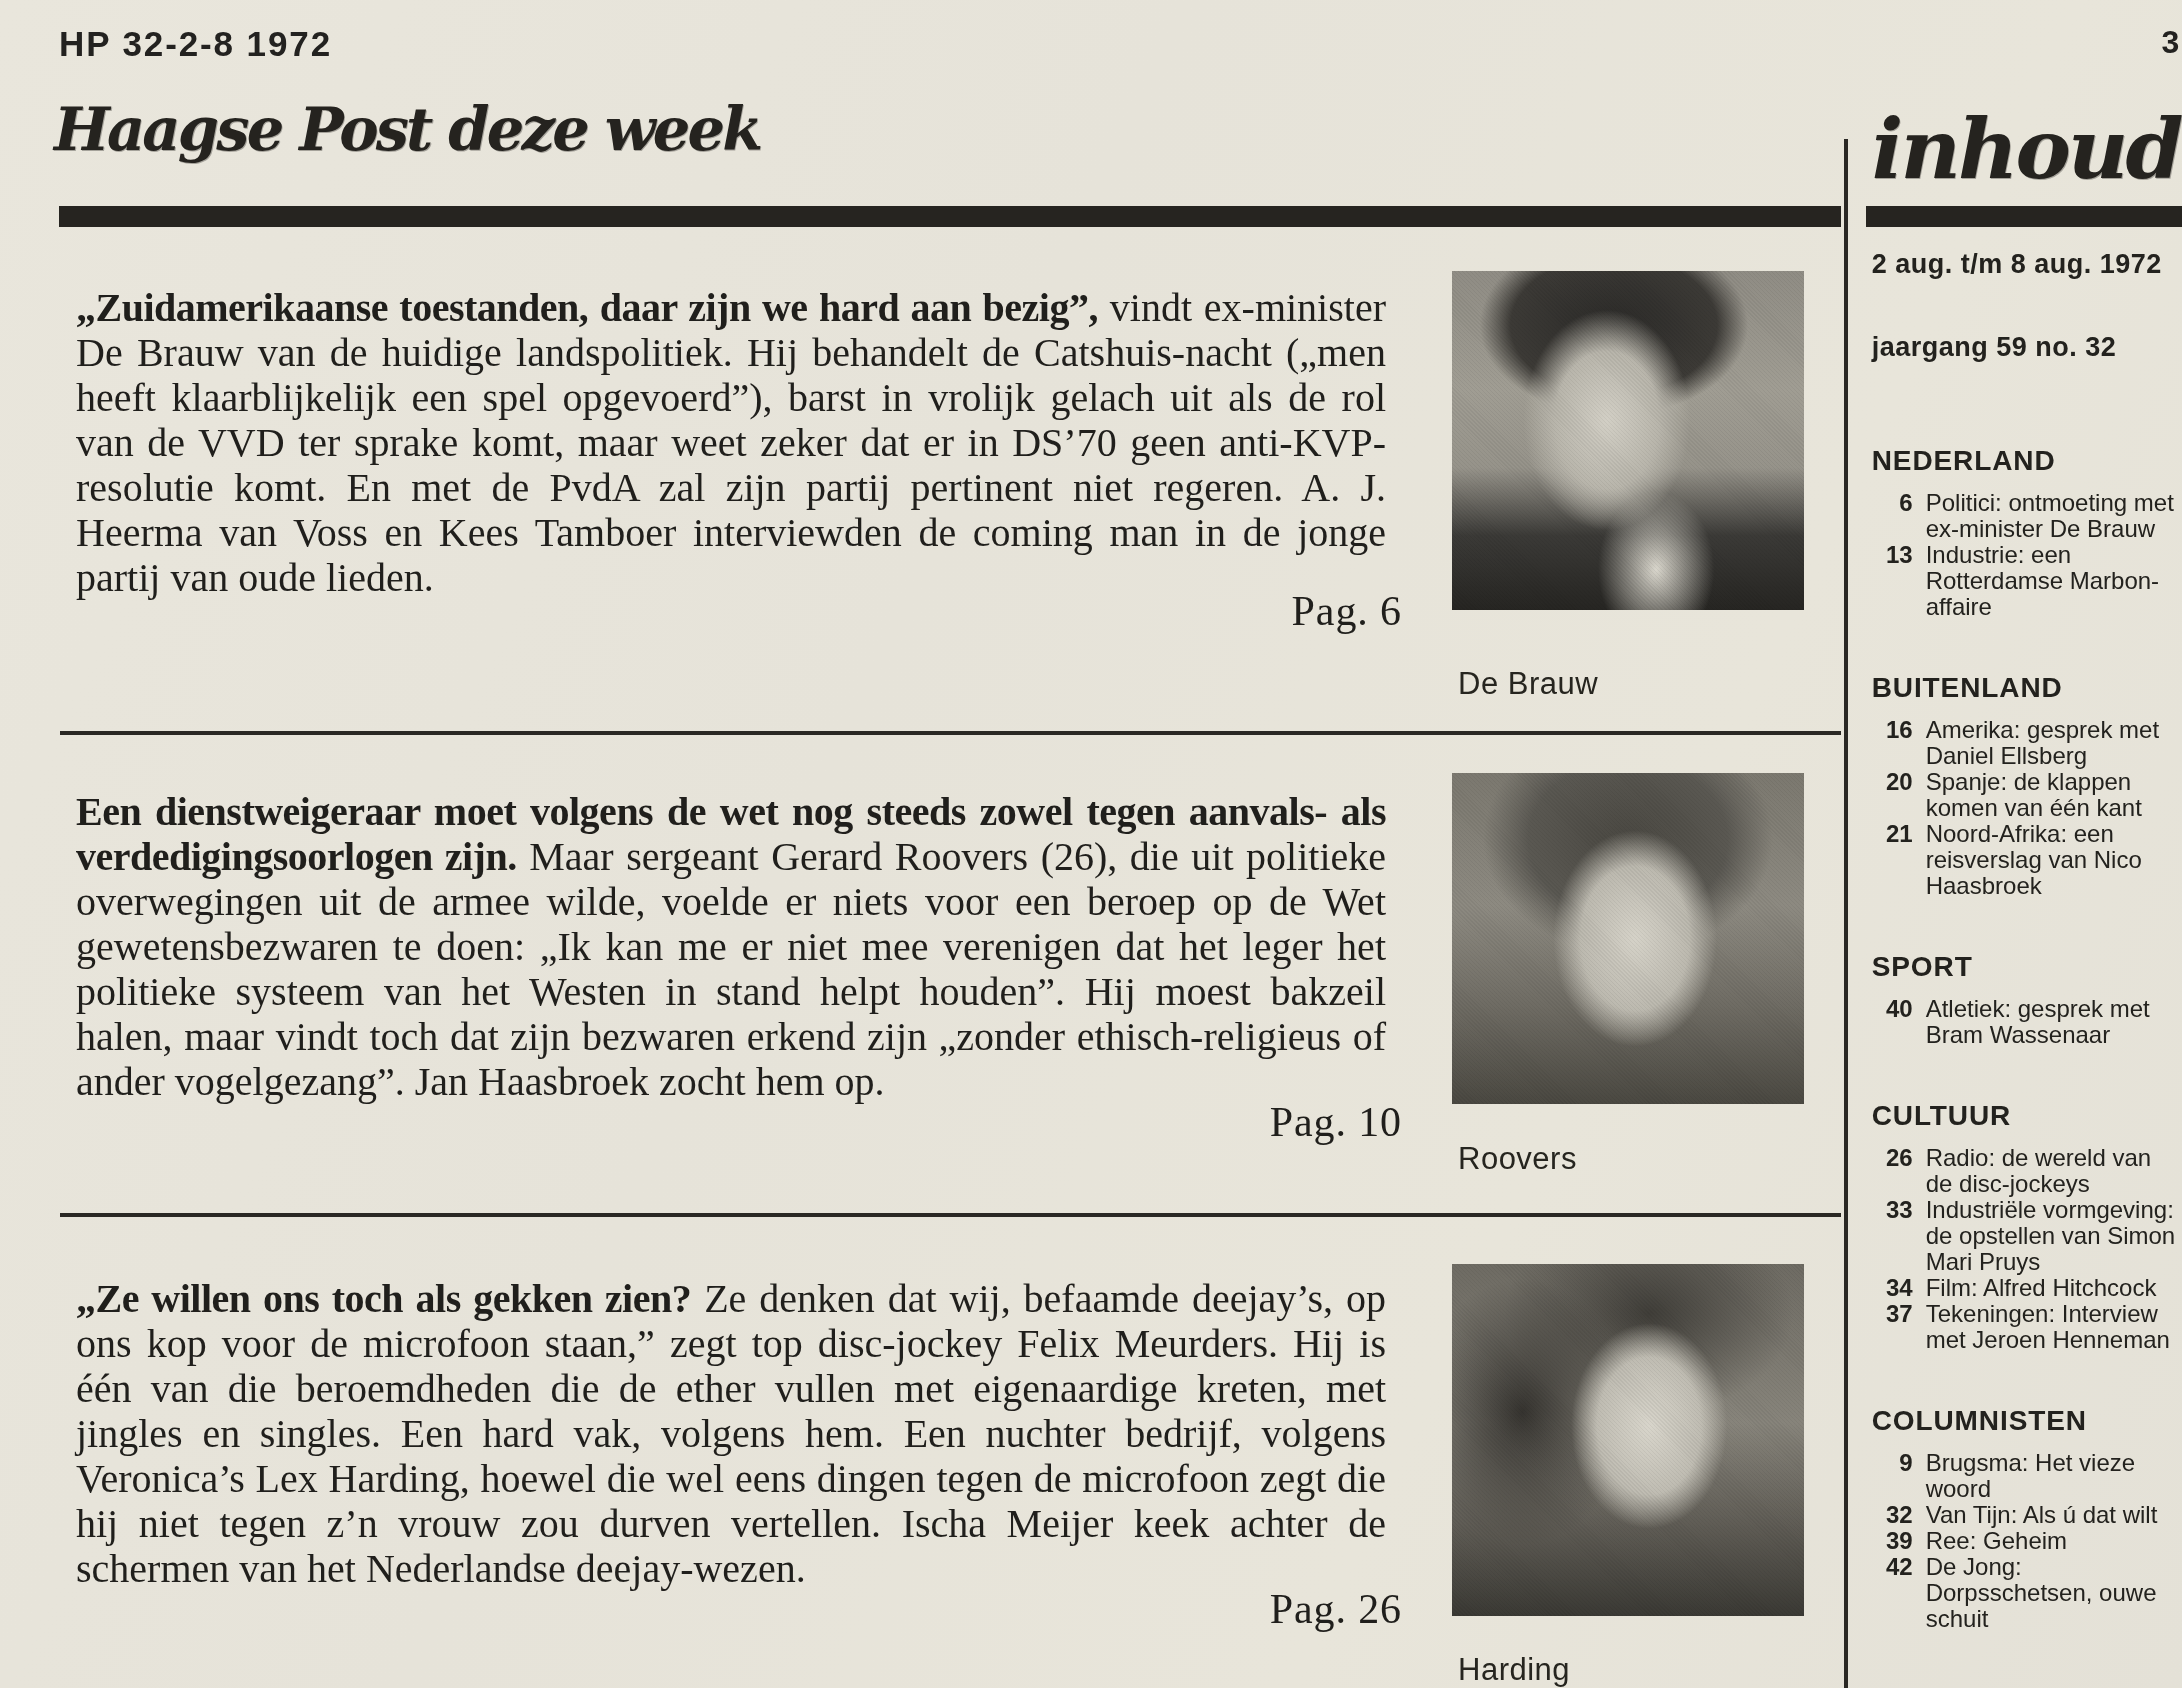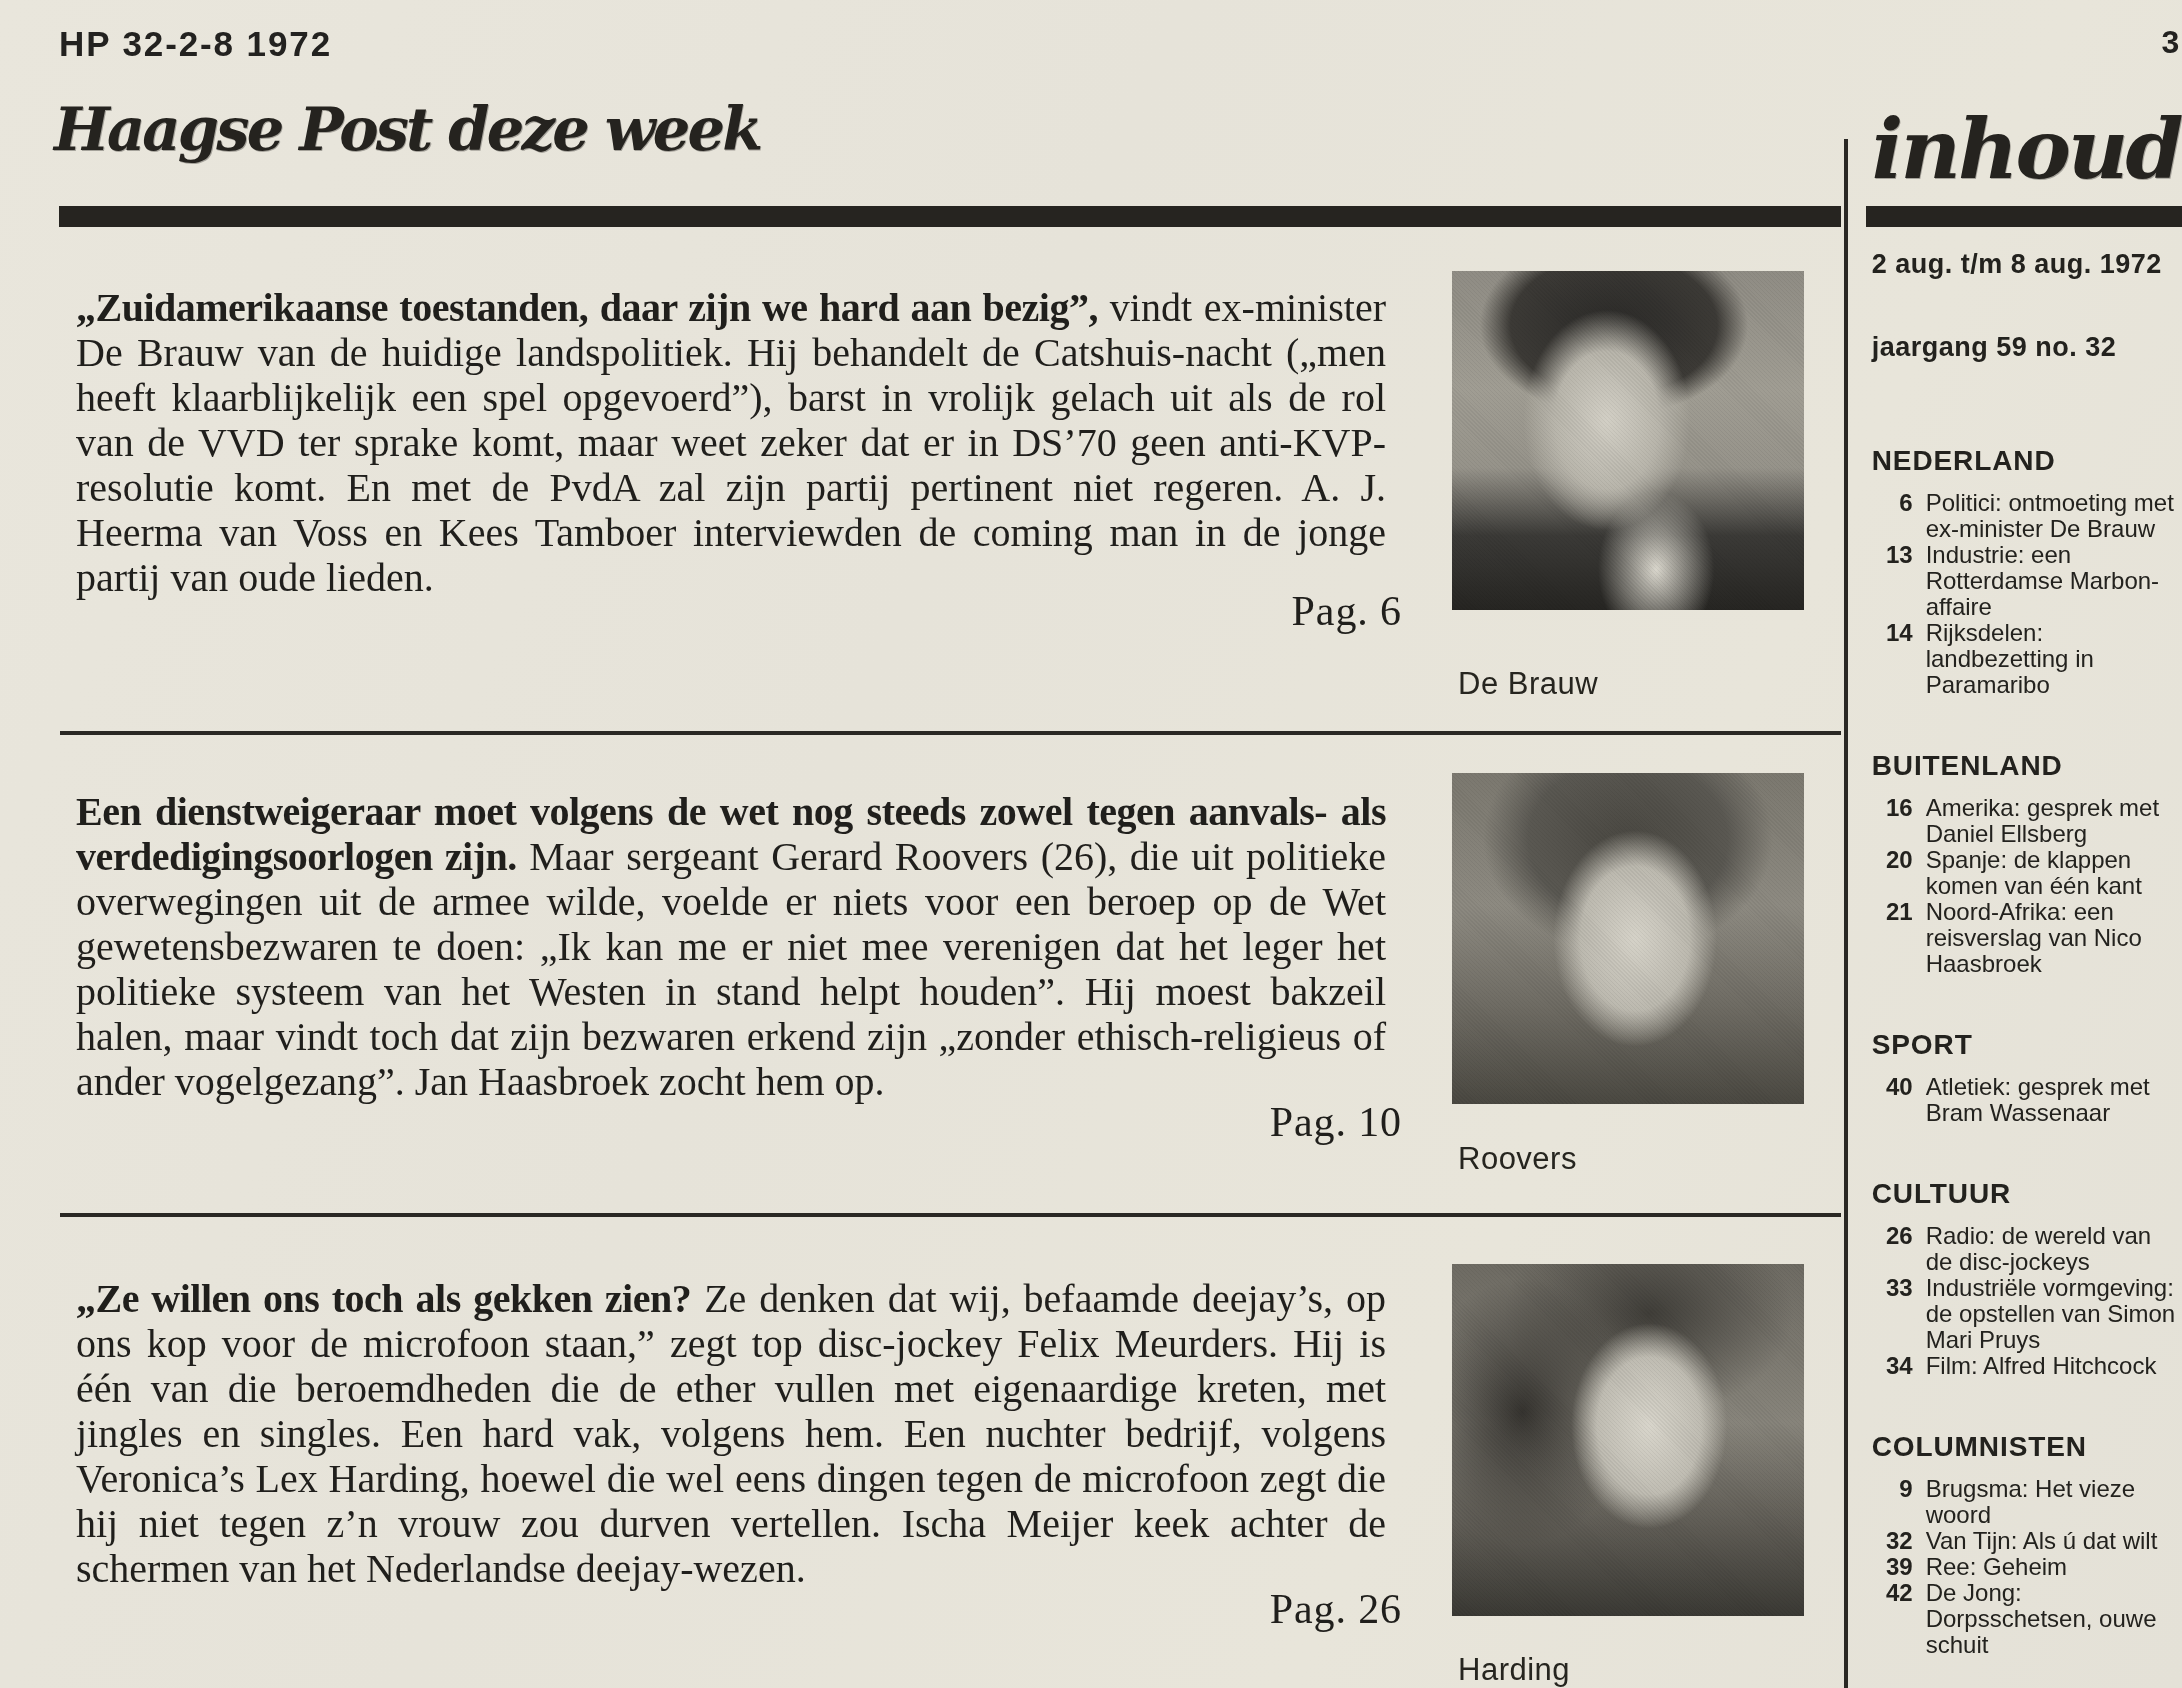--- a/index.html
+++ b/index.html
@@ -176,24 +176,20 @@
           <div class="toc-section">
             <div class="toc-section-title">NEDERLAND</div>
             <div class="toc-item">
               <span class="toc-num">6</span>
               <span class="toc-text">Politici: ontmoeting met ex-minister De Brauw</span>
             </div>
             <div class="toc-item">
               <span class="toc-num">13</span>
               <span class="toc-text">Industrie: een Rotterdamse Marbon-affaire</span>
             </div>
-            <div class="toc-item">
-              <span class="toc-num">14</span>
-              <span class="toc-text">Rijksdelen: landbezetting in Paramaribo</span>
-            </div>
           </div>
           <div class="toc-section">
             <div class="toc-section-title">BUITENLAND</div>
             <div class="toc-item">
               <span class="toc-num">16</span>
               <span class="toc-text">Amerika: gesprek met Daniel Ellsberg</span>
             </div>
             <div class="toc-item">
               <span class="toc-num">20</span>
               <span class="toc-text">Spanje: de klappen komen van één kant</span>
@@ -217,20 +213,24 @@
               <span class="toc-text">Radio: de wereld van de disc-jockeys</span>
             </div>
             <div class="toc-item">
               <span class="toc-num">33</span>
               <span class="toc-text">Industriële vormgeving: de opstellen van Simon Mari Pruys</span>
             </div>
             <div class="toc-item">
               <span class="toc-num">34</span>
               <span class="toc-text">Film: Alfred Hitchcock</span>
             </div>
+            <div class="toc-item">
+              <span class="toc-num">37</span>
+              <span class="toc-text">Tekeningen: Interview met Jeroen Henneman</span>
+            </div>
           </div>
           <div class="toc-section">
             <div class="toc-section-title">COLUMNISTEN</div>
             <div class="toc-item">
               <span class="toc-num">9</span>
               <span class="toc-text">Brugsma: Het vieze woord</span>
             </div>
             <div class="toc-item">
               <span class="toc-num">32</span>
               <span class="toc-text">Van Tijn: Als ú dat wilt</span>

